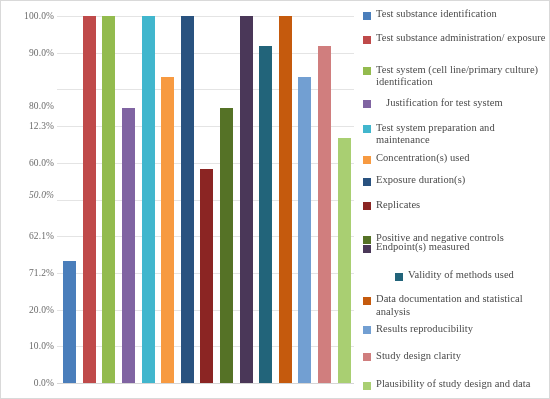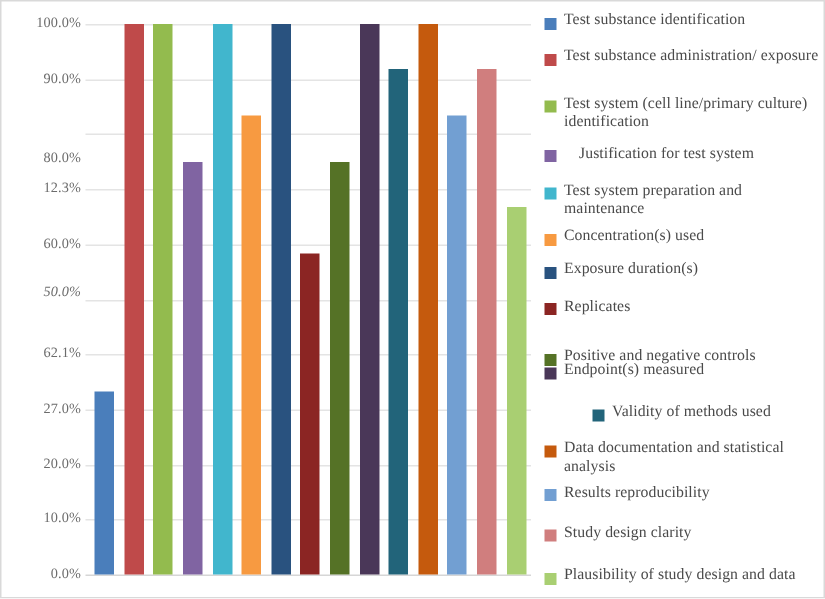--- a/index.html
+++ b/index.html
@@ -128,21 +128,21 @@
 
   <div id="plot-area">
     <div id="y-axis-labels">
         <div class="y-tick" style="top: 9px;">100.0%</div>
         <div class="y-tick" style="top: 45.7px;">90.0%</div>
         <div class="y-tick" style="top: 99px;">80.0%</div>
         <div class="y-tick" style="top: 119.1px;">12.3%</div>
         <div class="y-tick" style="top: 155.8px;">60.0%</div>
         <div class="y-tick" style="top: 188px; font-style: italic;">50.0%</div>
         <div class="y-tick" style="top: 229.2px;">62.1%</div>
-        <div class="y-tick" style="top: 265.9px;">27.0%</div>
+        <div class="y-tick" style="top: 265.9px;">71.2%</div>
         <div class="y-tick" style="top: 302.6px;">20.0%</div>
         <div class="y-tick" style="top: 339.3px; font-family: Liberation Serif, serif;">10.0%</div>
         <div class="y-tick" style="top: 376px;">0.0%</div>
       </div>
     <div id="grid-and-bars">
       <div id="gridlines">
           <div class="gridline" style="top: 9px;"></div>
           <div class="gridline" style="top: 45.7px;"></div>
           <div class="gridline" style="top: 82.4px;"></div>
           <div class="gridline" style="top: 119.1px;"></div>

